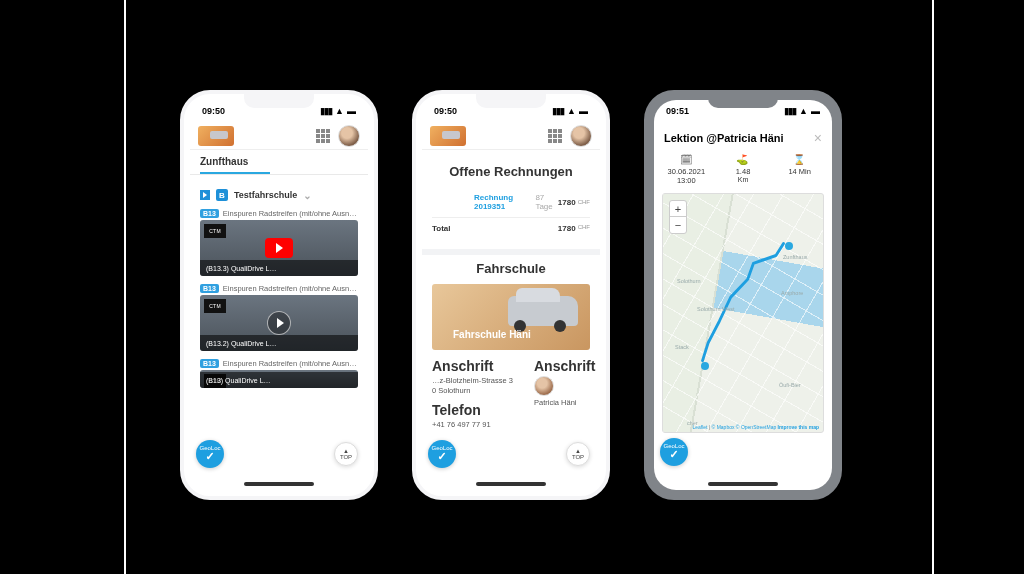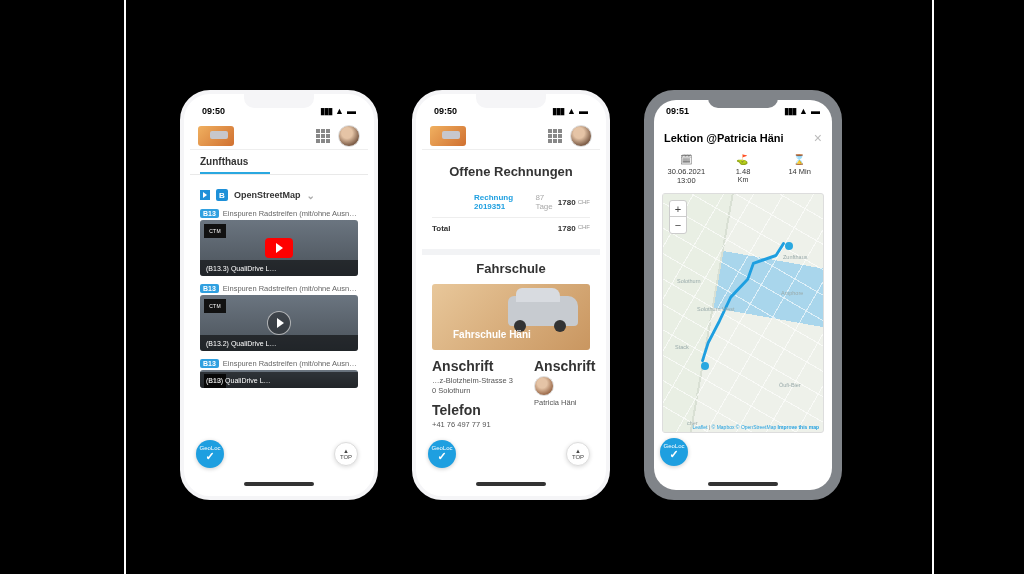--- a/index.html
+++ b/index.html
@@ -299,21 +299,21 @@
       <div class="tabstrip">
         <span>Zunfthaus</span>
         <div class="underline"></div>
       </div>
       <div class="divider"></div>
 
       <div class="content">
         <div class="section-head">
           <span class="sq-play"></span>
           <span class="sq-b">B</span>
-          <span>OpenStreetMap</span>
+          <span>Testfahrschule</span>
           <span class="chev">⌄</span>
         </div>
 
         <div class="vid">
           <div class="tagline">
             <span class="tag-b13">B13</span>
             <span class="t">Einspuren Radstreifen (mit/ohne Ausnahmen)</span>
           </div>
           <div class="thumb">
             <div class="ctm">CTM</div>

